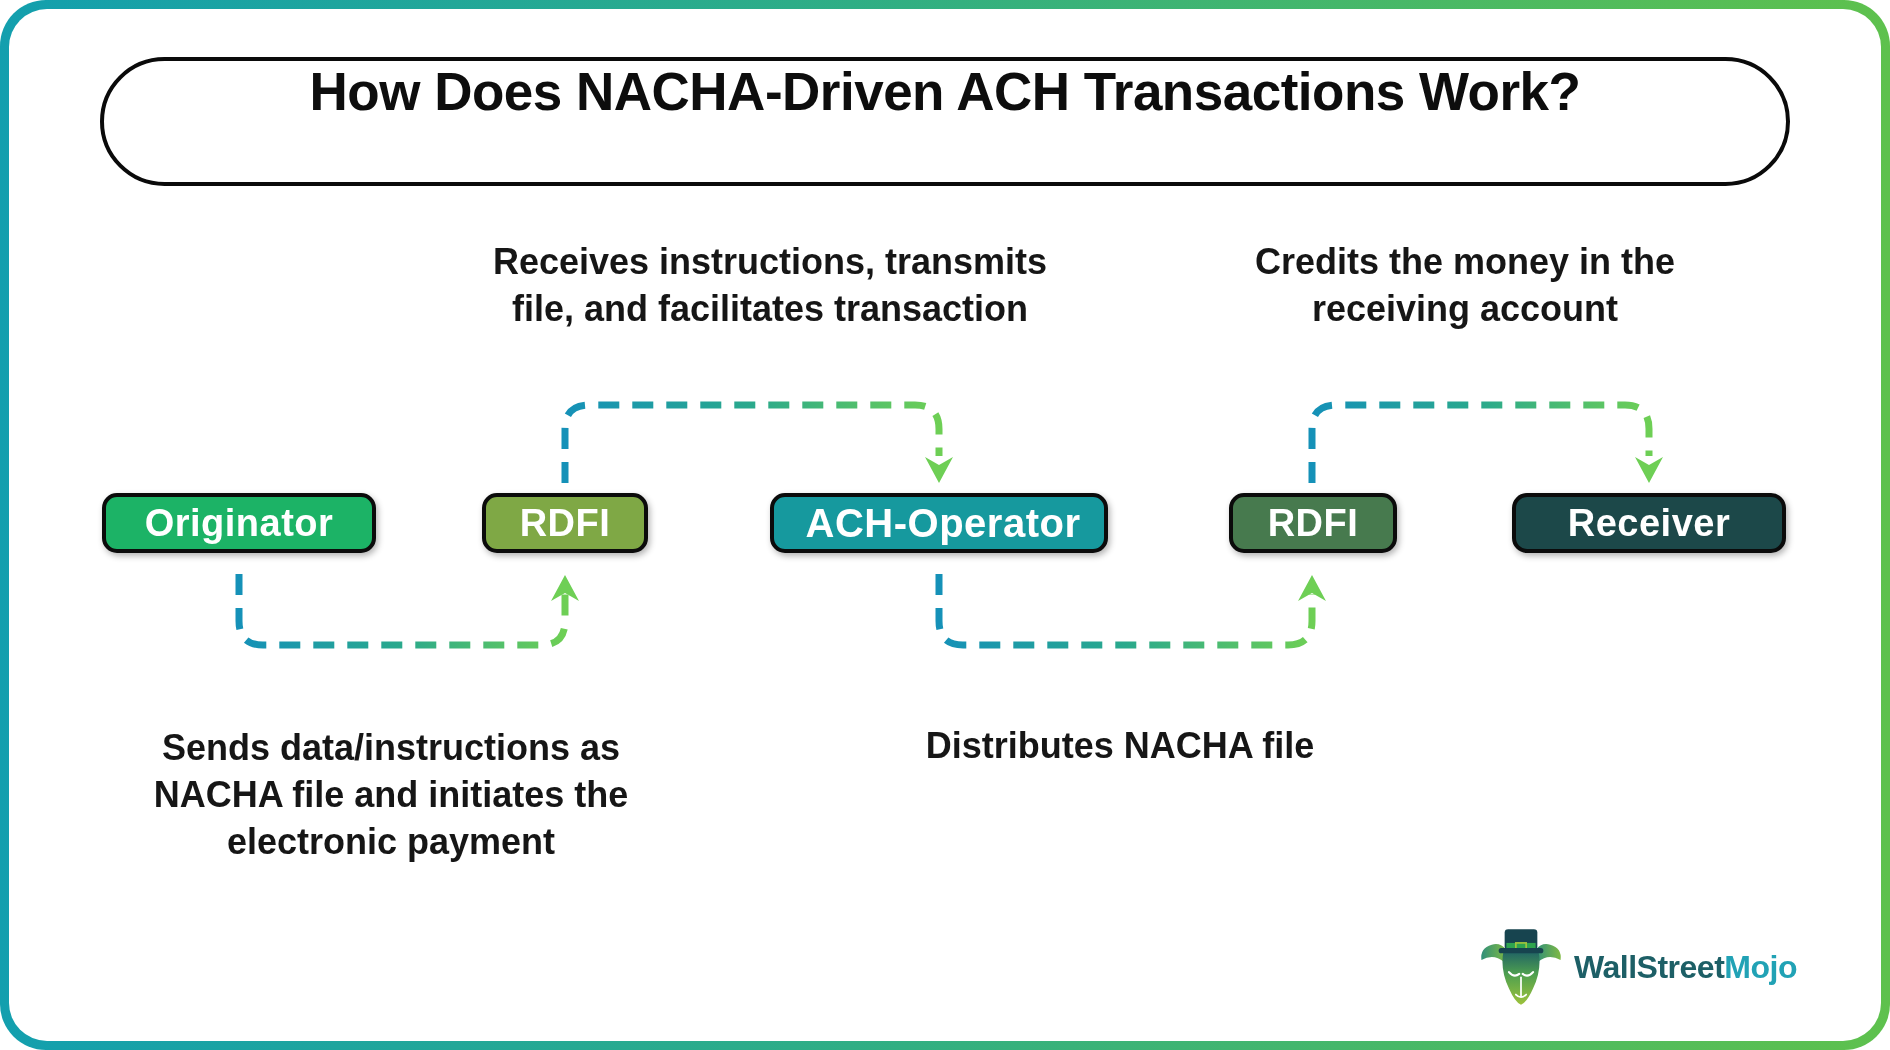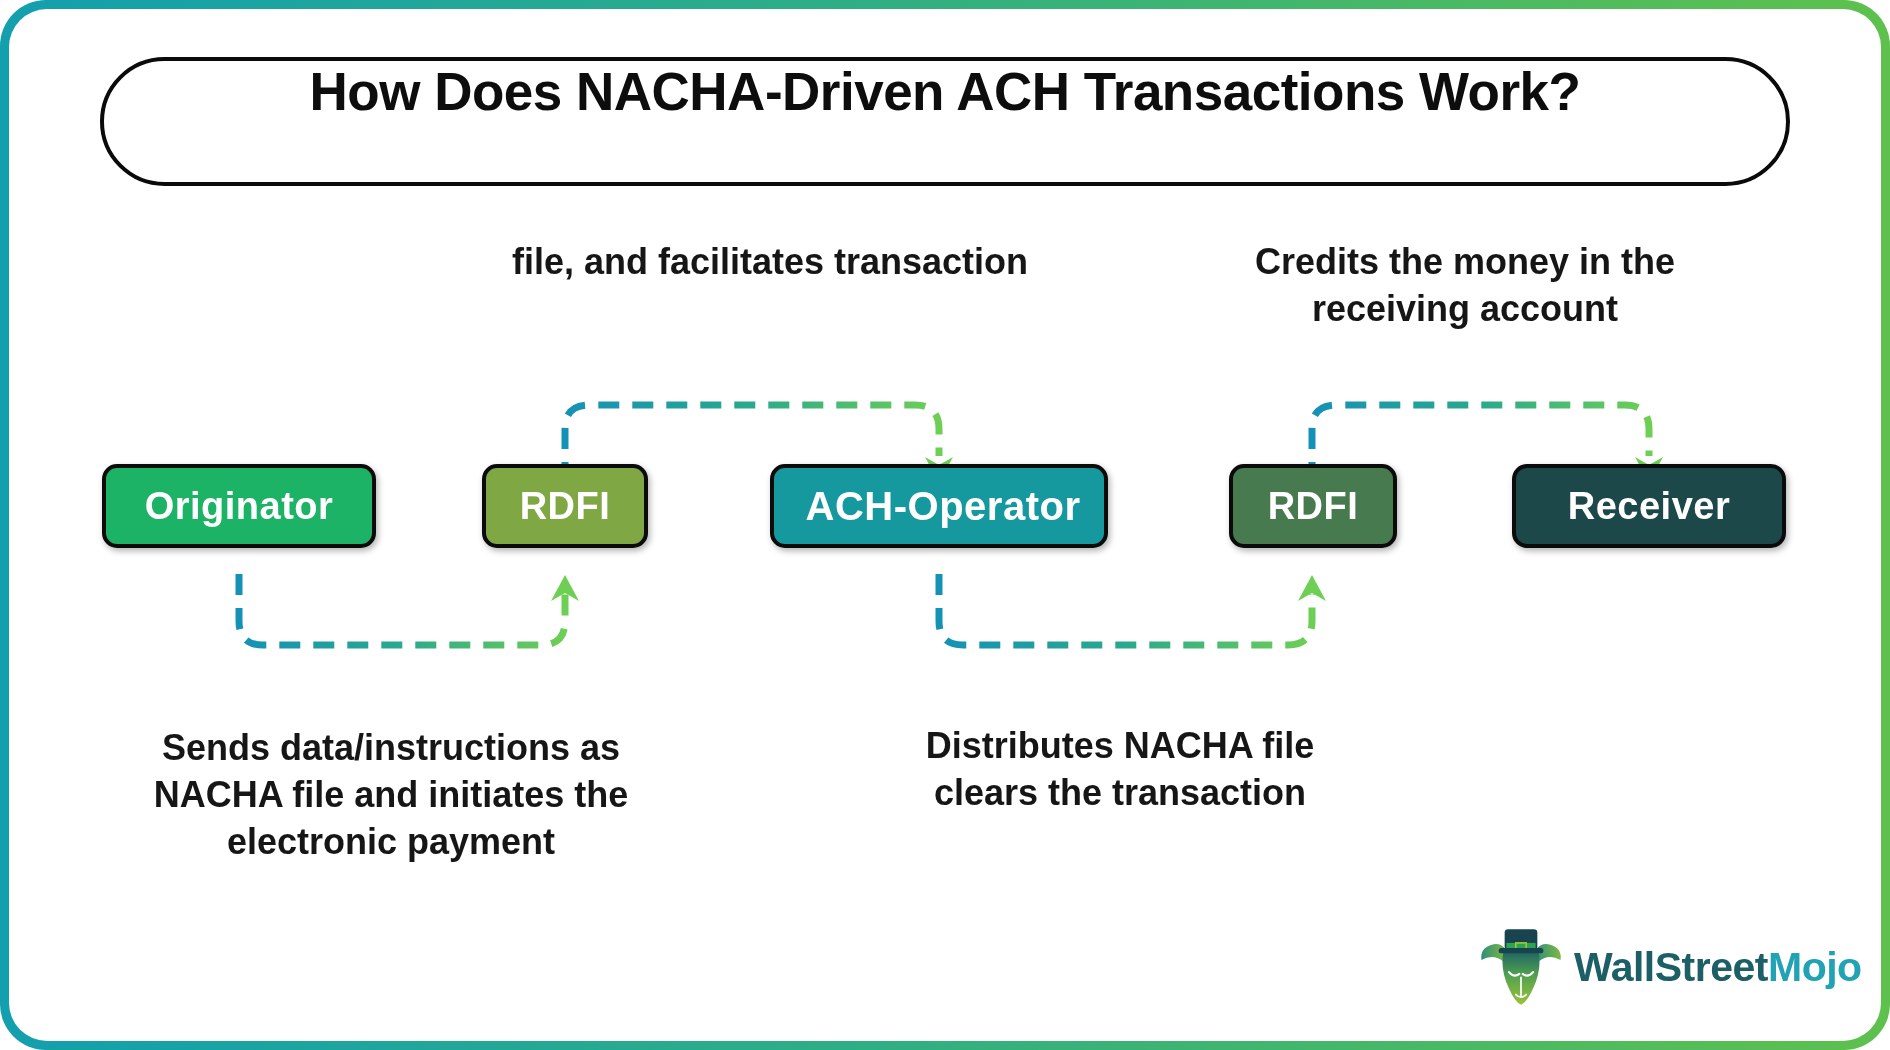--- a/index.html
+++ b/index.html
@@ -10,41 +10,41 @@
            border-radius:46px; }
   .inner { position:absolute; inset:9px; background:#ffffff; border-radius:38px; }
 
   .title-pill { position:absolute; left:100px; top:57px; width:1690px; height:129px;
                 border:4px solid #0a0a0a; border-radius:66px;
                 display:flex; align-items:flex-start; justify-content:center; background:#fff; }
   .title-text { font-size:53px; font-weight:800; color:#0d0d0d; letter-spacing:-0.5px; }
 
   svg.connectors { position:absolute; inset:0; pointer-events:none; }
 
-  .node { position:absolute; top:464px; height:84px; border:4px solid #0b0b0b; border-radius:15px;
+  .node { position:absolute; top:493px; height:60px; border:4px solid #0b0b0b; border-radius:15px;
           display:flex; align-items:center; justify-content:center;
           color:#ffffff; font-weight:800; font-size:38px; letter-spacing:0.5px;
           box-shadow:2px 3px 6px rgba(0,0,0,0.30); }
   .node-originator   { left:102px;  width:274px; }
   .node-odfi         { left:482px;  width:166px; }
   .node-ach-operator { left:770px;  width:338px; font-size:40px;padding-left:8px; }
   .node-rdfi         { left:1229px; width:168px; }
   .node-receiver     { left:1512px; width:274px; }
 
   .ann { position:absolute; transform:translateX(-50%); text-align:center;
          font-size:36px; font-weight:700; color:#161616; line-height:47px; white-space:nowrap; }
   .ann span { display:block; }
   .ann-odfi-ach   { left:770px;  top:238px; }
   .ann-rdfi-recv  { left:1465px; top:238px; }
   .ann-orig-odfi  { left:391px;  top:724px; }
   .ann-ach-rdfi   { left:1120px; top:722px; }
 
   .logo { position:absolute; left:1478px; top:924px; display:flex; align-items:center; gap:10px; }
   .logo-icon { width:86px; height:86px; }
-  .logo-text { font-size:41px; font-weight:800; letter-spacing:-0.5px; }
+  .logo-text { font-size:32px; font-weight:800; letter-spacing:-0.5px; }
   .logo-text .p1 { color:#1d5f66; }
   .logo-text .p2 { color:#21a2b5; }
 </style>
 </head>
 <body>
 
 <div class="frame">
   <div class="inner"></div>
 </div>
 
@@ -83,20 +83,21 @@
 
   <path d="M 1312 483 L 1312 429 Q 1312 405 1336 405 L 1625 405 Q 1649 405 1649 429 L 1649 456" fill="none" stroke="url(#g4)" stroke-width="7" stroke-dasharray="21 13"></path>
   <path d="M1649 483 l-14 -26 l14 8 l14 -8 z" fill="#6ecf55"></path>
 </svg>
 
 <div class="title-pill">
   <div class="title-text">How Does NACHA-Driven ACH Transactions Work?</div>
 </div>
 
 <div class="ann ann-odfi-ach">
+  <span>Receives instructions, transmits</span>
   <span>file, and facilitates transaction</span>
 </div>
 
 <div class="ann ann-rdfi-recv">
   <span>Credits the money in the</span>
   <span>receiving account</span>
 </div>
 
 <div class="node node-originator" style="background: rgb(28, 179, 102);">Originator</div>
 <div class="node node-odfi" style="background: rgb(127, 168, 69);">RDFI</div>
@@ -105,21 +106,20 @@
 <div class="node node-receiver" style="background: rgb(28, 72, 73);">Receiver</div>
 
 <div class="ann ann-orig-odfi">
   <span>Sends data/instructions as</span>
   <span>NACHA file and initiates the</span>
   <span>electronic payment</span>
 </div>
 
 <div class="ann ann-ach-rdfi">
   <span>Distributes NACHA file</span>
-  <span>clears the transaction</span>
 </div>
 
 <div class="logo">
   <svg class="logo-icon" viewBox="0 0 100 100">
     <defs>
       <linearGradient id="bullface" x1="0" y1="0" x2="0" y2="1">
         <stop offset="0" stop-color="#1d5f66"></stop>
         <stop offset="0.45" stop-color="#4fa04f"></stop>
         <stop offset="1" stop-color="#9dc23c"></stop>
       </linearGradient>

